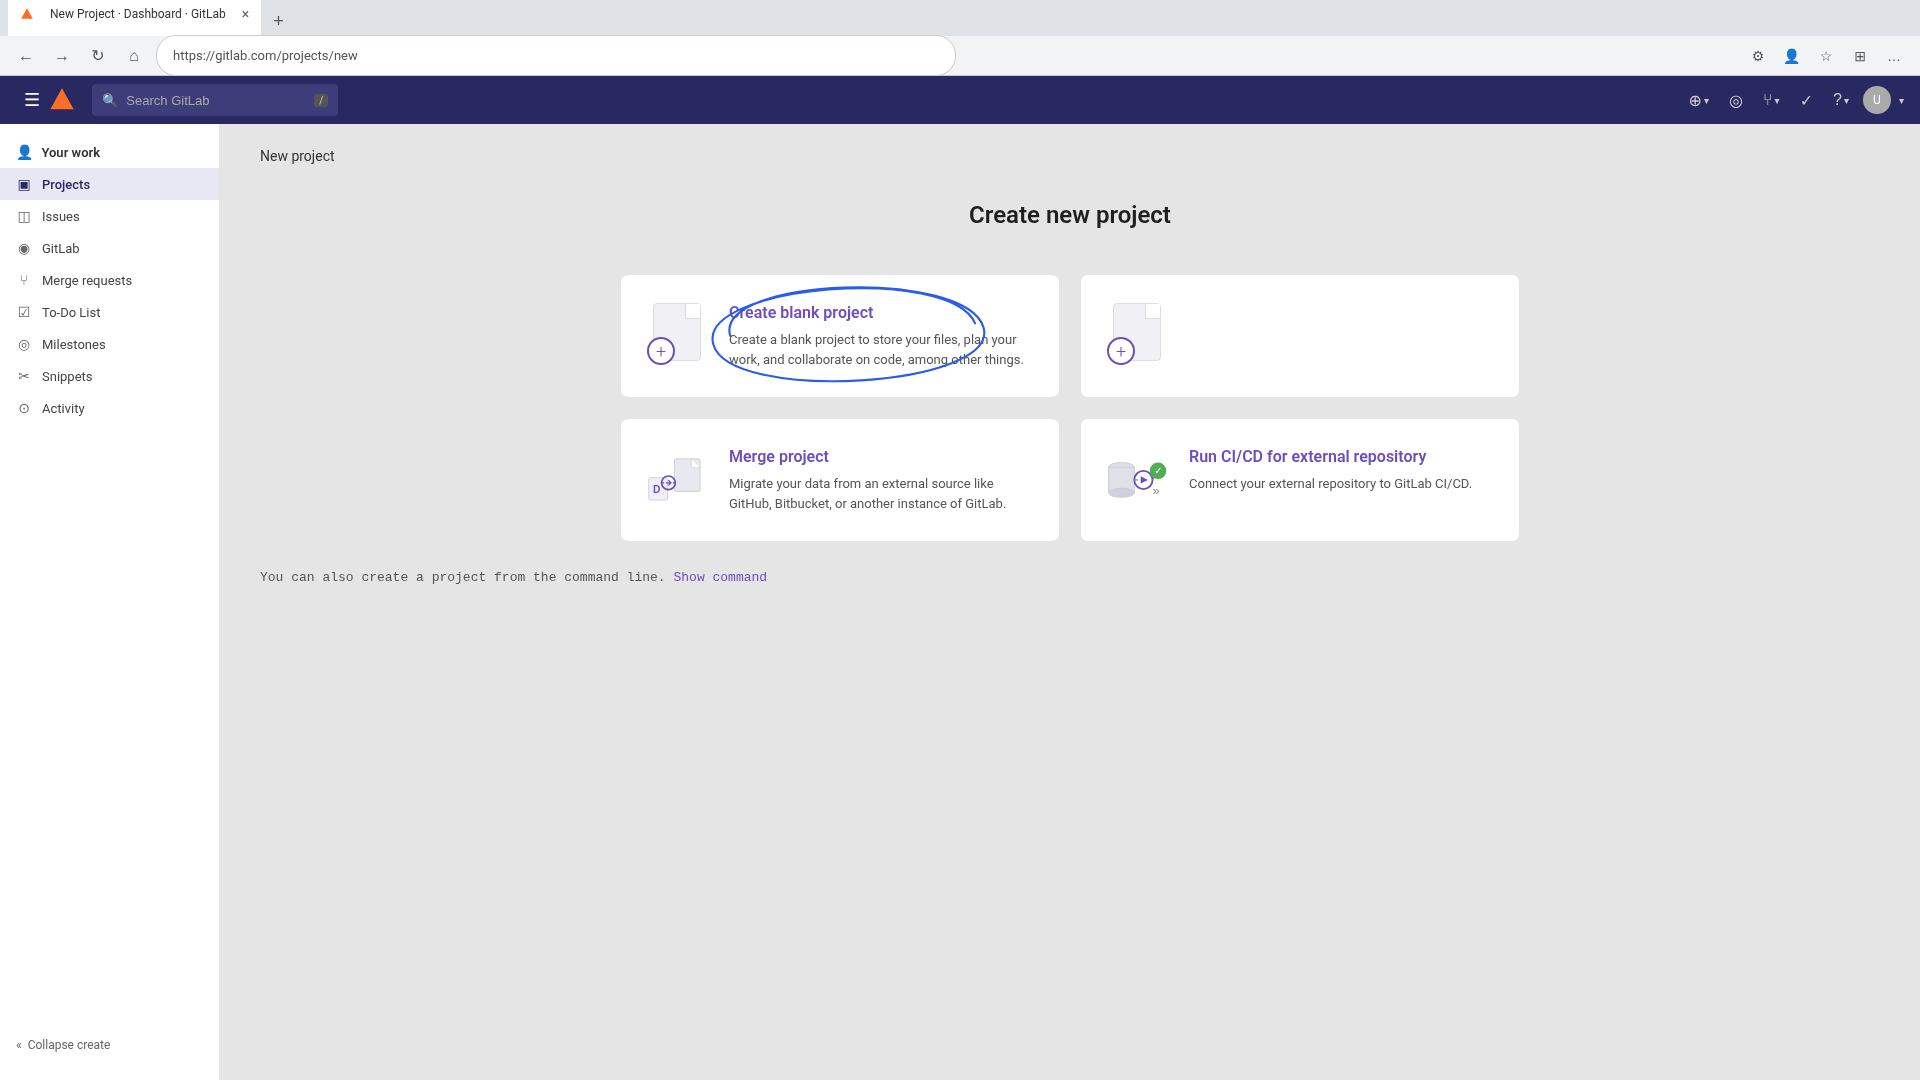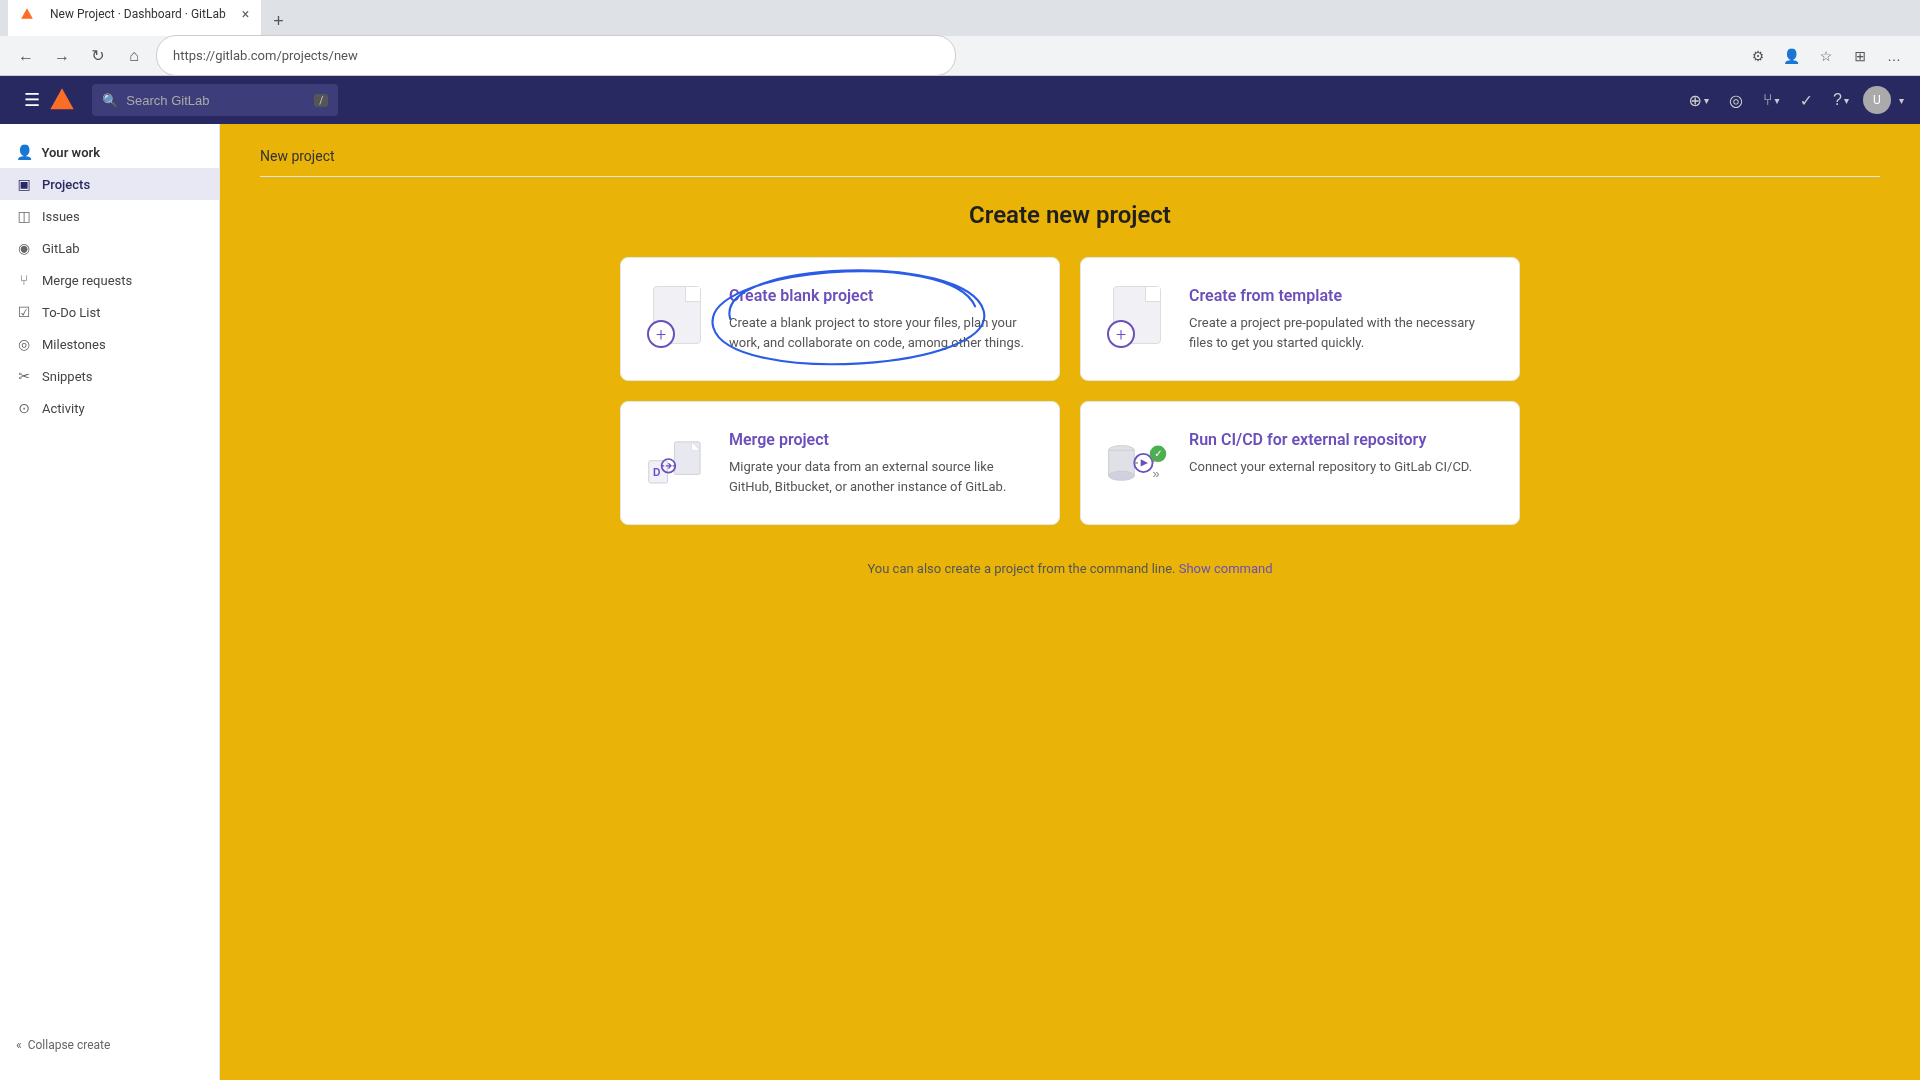--- a/index.html
+++ b/index.html
@@ -38,23 +38,23 @@
     .sidebar { width: 220px; background: #fff; border-right: 1px solid #e5e5e5; display: flex; flex-direction: column; padding: 16px 0; flex-shrink: 0; }
     .sidebar-section-label { font-size: 13px; font-weight: 600; color: #333; padding: 4px 16px 8px 16px; display: flex; align-items: center; gap: 8px; }
     .sidebar-section-icon { font-size: 14px; color: #555; }
     .sidebar-item { display: flex; align-items: center; padding: 8px 16px; font-size: 13px; color: #444; cursor: pointer; gap: 10px; border-radius: 0; }
     .sidebar-item.active { background: #e8e8f5; color: #292961; font-weight: 500; }
     .sidebar-item .item-icon { font-size: 14px; color: #666; width: 16px; text-align: center; }
     .sidebar-item.active .item-icon { color: #292961; }
     .sidebar-collapse { margin-top: auto; padding: 12px 16px; font-size: 12px; color: #666; cursor: pointer; display: flex; align-items: center; gap: 6px; }
 
     
-    .main-content { flex: 1; background: #eab308; overflow-y: auto; padding: 24px 40px; }
+    .main-content { flex: 1; background: #e5e5e5; overflow-y: auto; padding: 24px 40px; }
     .page-title { font-size: 14px; color: #333; margin-bottom: 24px; border-bottom: 1px solid #e5e5e5; padding-bottom: 12px; }
-    .create-project-heading { text-align: center; font-size: 24px; font-weight: 600; color: #1f1f1f; margin-bottom: 28px; }
+    .create-project-heading { text-align: center; font-size: 24px; font-weight: 600; color: #1f1f1f; margin-bottom: 45px; }
 
     .cards-grid { display: grid; grid-template-columns: 1fr 1fr; gap: 20px; max-width: 900px; margin: 0 auto; }
     .project-card { border: 1px solid #e5e5e5; border-radius: 8px; padding: 28px 24px; display: flex; align-items: flex-start; gap: 20px; cursor: pointer; background: #fff; }
     .card-icon { flex-shrink: 0; width: 64px; height: 64px; position: relative; }
     .card-icon-doc { width: 48px; height: 58px; background: #f0f0f5; border-radius: 4px; border: 1px solid #ddd; position: relative; margin: 0 auto; }
     .card-icon-doc::before { content: ''; position: absolute; top: 0; right: 0; width: 14px; height: 14px; background: #fff; border-left: 1px solid #ddd; border-bottom: 1px solid #ddd; }
     .card-plus-circle { width: 28px; height: 28px; border-radius: 50%; border: 2px solid #6b4fbb; display: flex; align-items: center; justify-content: center; color: #6b4fbb; font-size: 18px; font-weight: 300; position: absolute; bottom: 2px; left: 2px; background: white; }
     .card-text { flex: 1; }
     .card-title { font-size: 16px; font-weight: 600; color: #6b4fbb; margin-bottom: 8px; }
     .card-desc { font-size: 13px; color: #555; line-height: 1.5; }
@@ -64,21 +64,21 @@
     .drawn-circle { position: absolute; top: -10px; left: -10px; right: -10px; bottom: -10px; pointer-events: none; }
 
     
     .import-icon-wrap { display: flex; align-items: center; justify-content: center; width: 64px; height: 64px; }
     .import-icon-svg { width: 60px; height: 50px; }
 
     
     .cicd-icon-wrap { display: flex; align-items: center; justify-content: center; width: 64px; height: 64px; }
 
     
-    .footer-note { text-align: center; margin-top: 36px; font-size: 13px; color: #555; }
+    .footer-note { margin-top: 28px; font-size: 13px; color: #555; font-family: Liberation Mono, monospace; }
     .footer-note a { color: #6b4fbb; text-decoration: none; }
   </style>
 </head>
 <body>
 
 <div>
   <div class="browser-tab-bar">
     <div class="browser-tab">
       <div class="browser-tab-favicon" style="width:14px;height:14px;flex-shrink:0;">
         <svg viewBox="0 0 24 24" width="14" height="14">
@@ -215,24 +215,20 @@
             <div class="card-title">Create blank project</div>
             <div class="card-desc">Create a blank project to store your files, plan your work, and collaborate on code, among other things.</div>
           </div>
         </div>
 
         <div class="project-card">
           <div class="card-icon">
             <div class="card-icon-doc"></div>
             <div class="card-plus-circle">+</div>
           </div>
-          <div class="card-text">
-            <div class="card-title">Create from template</div>
-            <div class="card-desc">Create a project pre-populated with the necessary files to get you started quickly.</div>
-          </div>
         </div>
 
         <div class="project-card">
           <div class="import-icon-wrap">
             <svg class="import-icon-svg" viewBox="0 0 70 55" xmlns="http://www.w3.org/2000/svg">
 
               <rect x="32" y="4" width="30" height="38" rx="2" fill="#e8e8f0" stroke="#ccc" stroke-width="1"></rect>
               <polygon points="52,4 62,14 52,14" fill="#fff" stroke="#ccc" stroke-width="0.5"></polygon>
 
               <rect x="2" y="26" width="22" height="26" rx="2" fill="#f0f0fa" stroke="#ccc" stroke-width="1"></rect>

